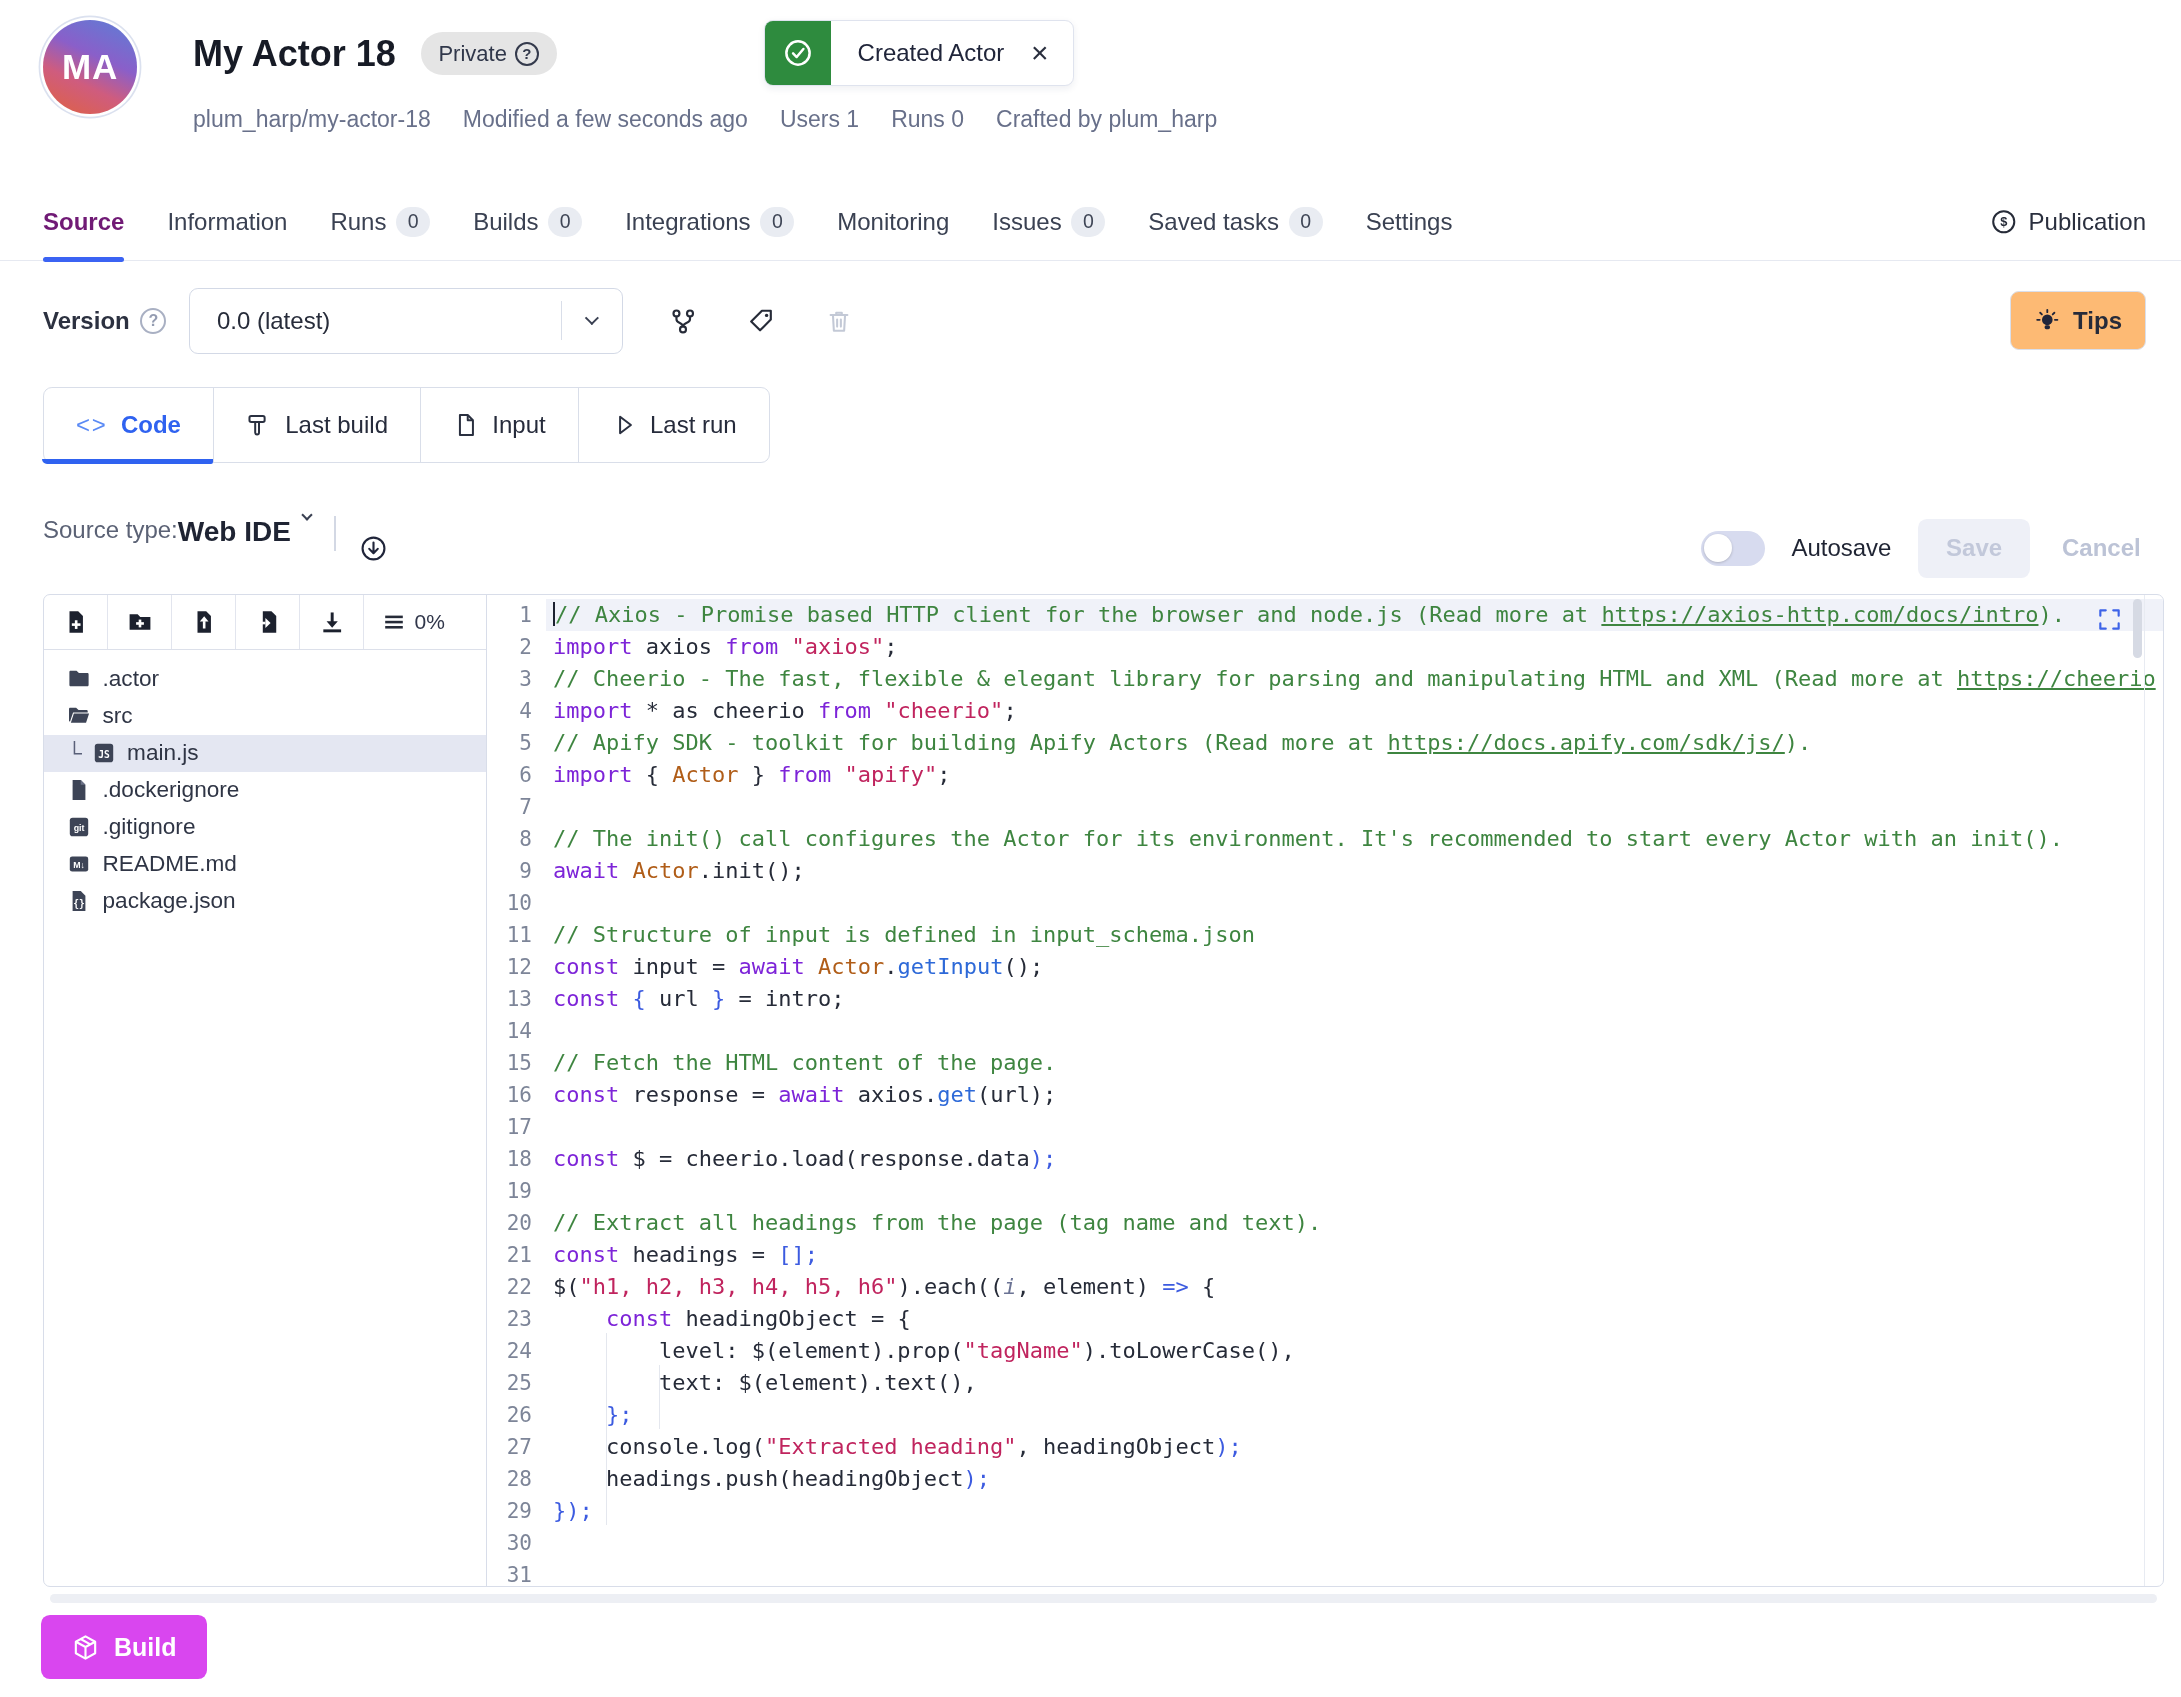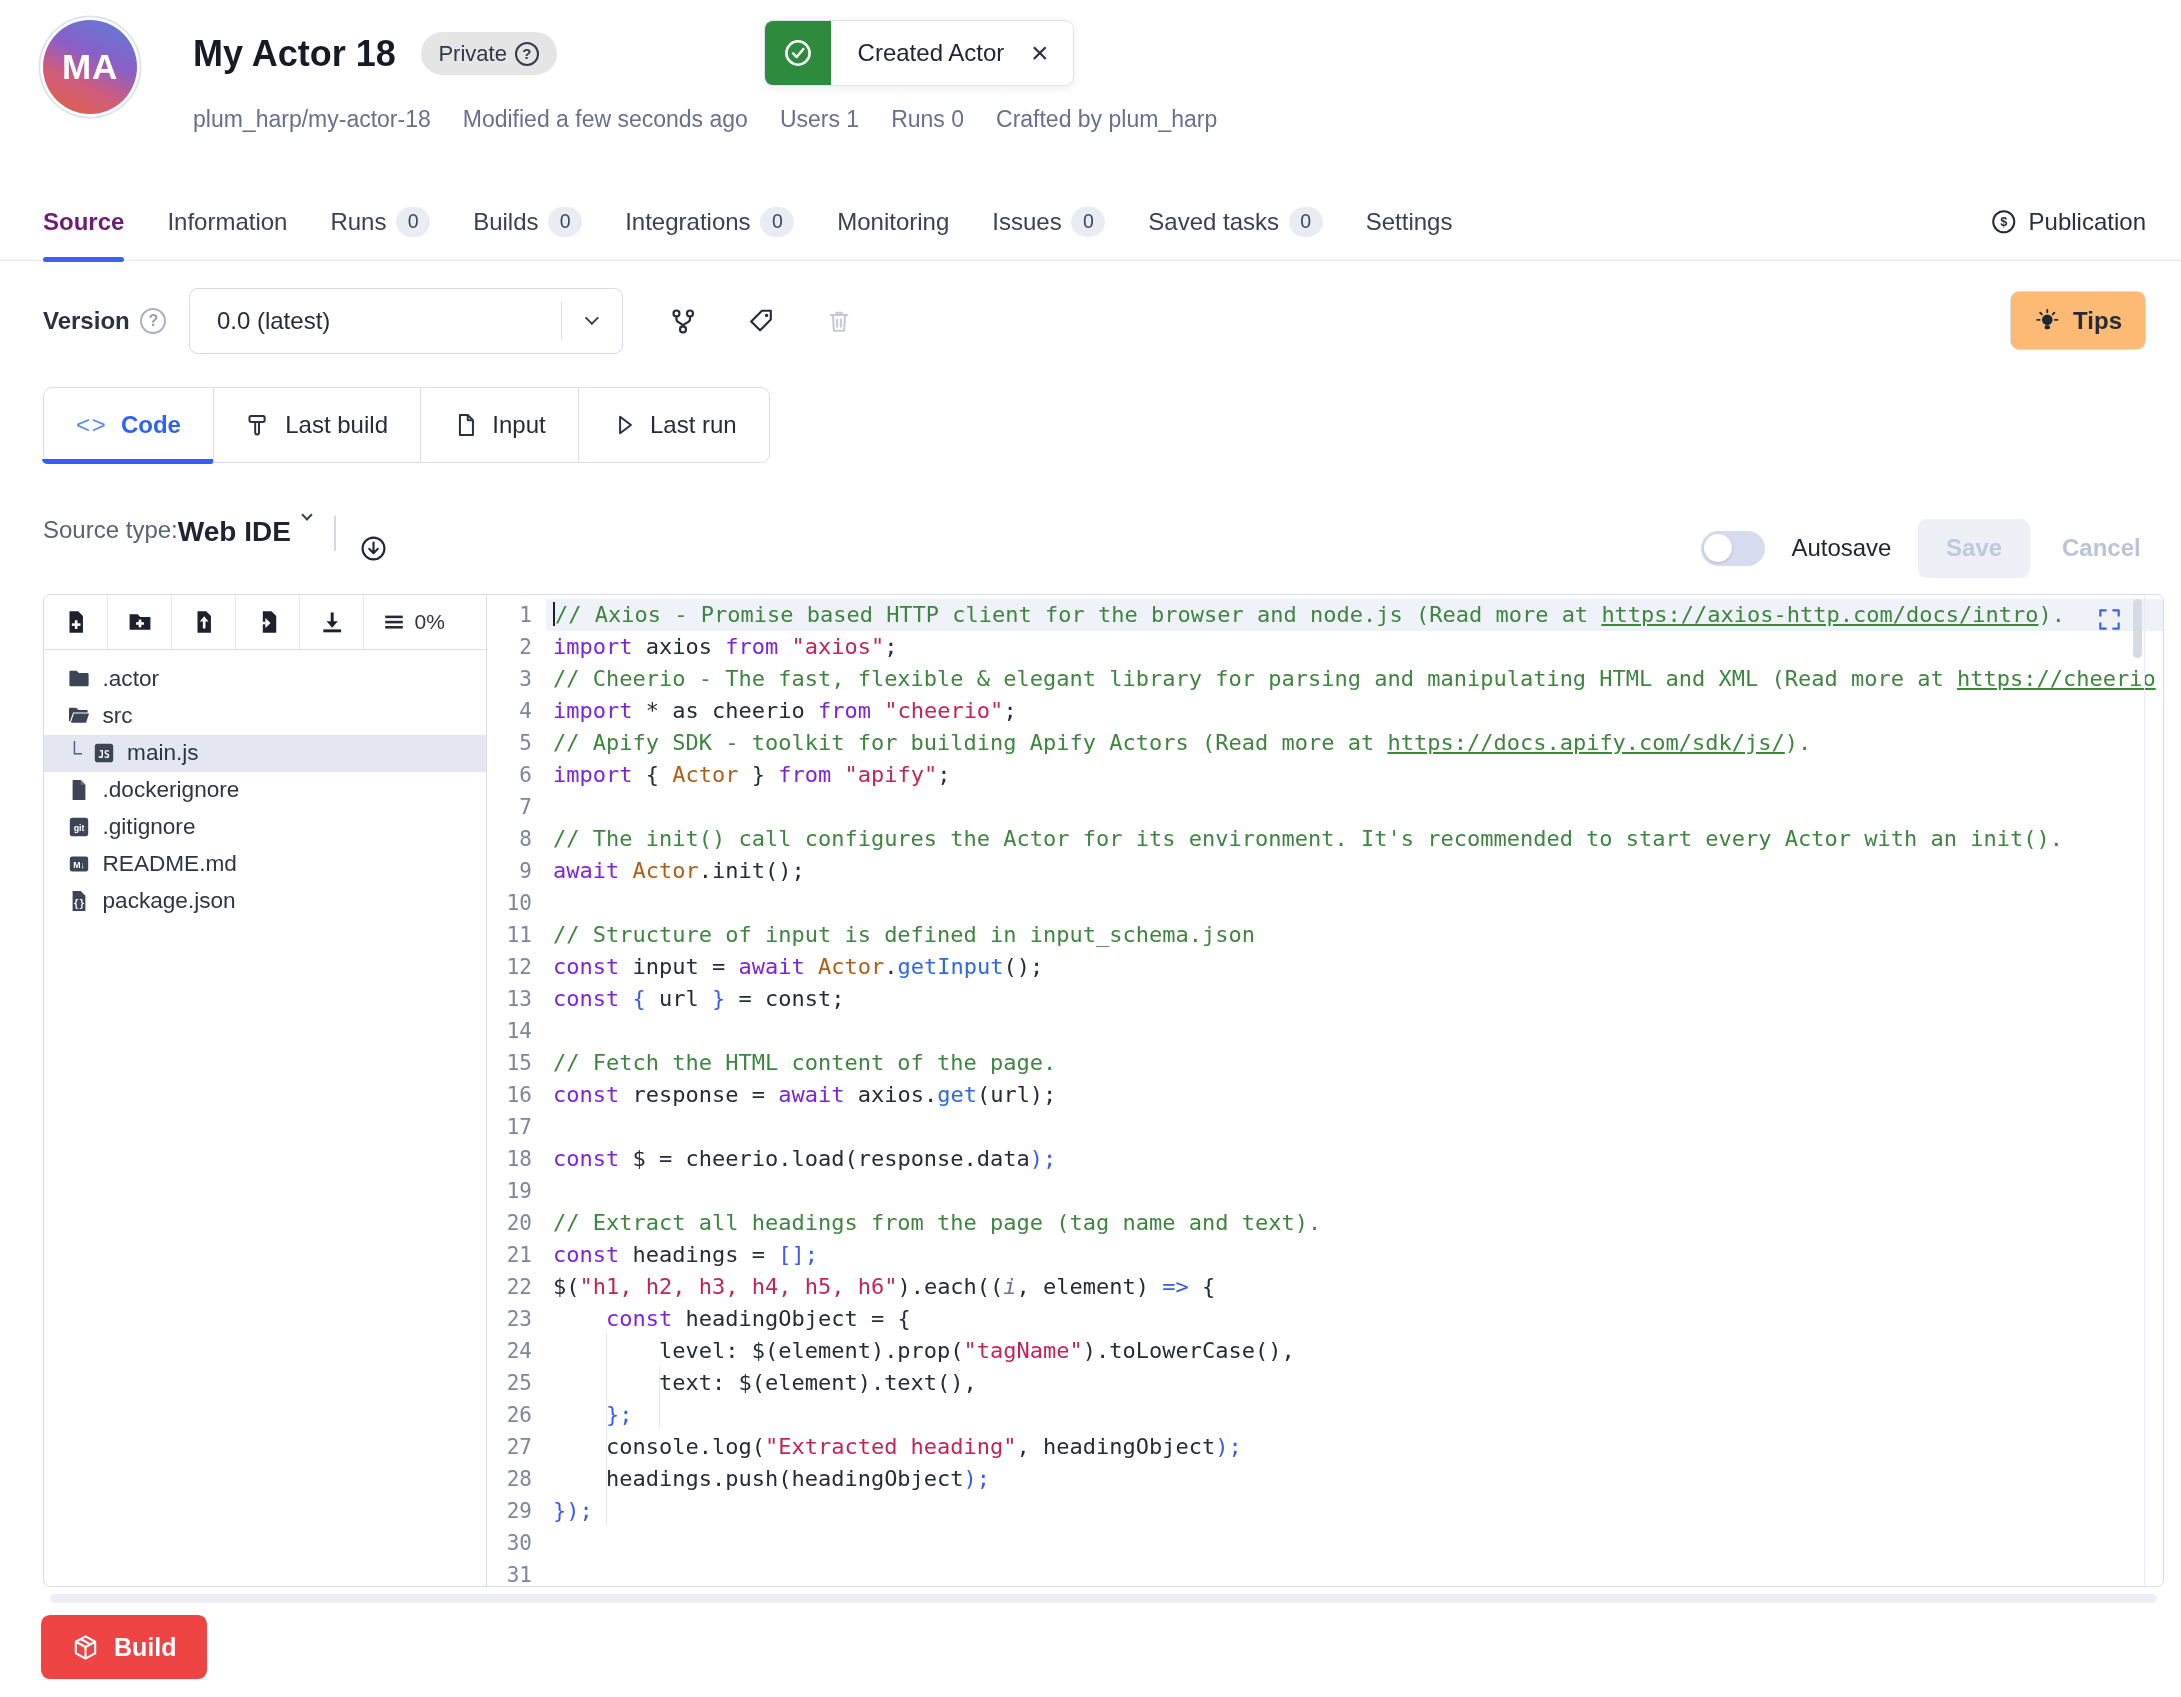--- a/index.html
+++ b/index.html
@@ -98,21 +98,21 @@
   .tk-p{color:#6b7394;font-style:italic}
   .ig{position:absolute;width:0;border-left:1.3px solid #e4e7ee}
   .ig1{left:calc(7px + 4ch);top:738px;height:192px}
   .ig2{left:calc(7px + 8ch);top:770px;height:64px}
   .fullscreen{position:absolute;top:12.4px;right:41px;cursor:pointer}
   .vtrack{position:absolute;top:0;bottom:0;right:17.7px;border-left:1.8px solid #e8ebf2}
   .vthumb{position:absolute;top:4.4px;right:3.5px;width:8.9px;height:59px;background:#d6dae4;border-radius:4.4px}
 
   .htrack{position:absolute;left:50px;top:1594px;width:2107px;height:8.9px;background:#edeff4;border-radius:4.4px}
 
-  .build-btn{position:absolute;left:41px;top:1615px;display:flex;align-items:center;gap:14px;height:64px;padding:0 30px;background:#ef4444;border:none;border-radius:8.9px;color:#fff;font-size:25px;font-weight:bold;cursor:pointer}
+  .build-btn{position:absolute;left:41px;top:1615px;display:flex;align-items:center;gap:14px;height:64px;padding:0 30px;background:#d946ef;border:none;border-radius:8.9px;color:#fff;font-size:25px;font-weight:bold;cursor:pointer}
 
   svg{display:block}
 </style>
 </head>
 <body>
 
 <div class="page">
 
   <div class="avatar">
       <span>MA</span>
@@ -439,21 +439,21 @@
           <div class="cline"><span class="tk-c">// Cheerio - The fast, flexible &amp; elegant library for parsing and manipulating HTML and XML (Read more at </span><span class="tk-u">https://cheerio</span></div>
           <div class="cline"><span class="tk-k">import</span><span class="tk-v"> * as cheerio </span><span class="tk-k">from</span><span class="tk-v"> </span><span class="tk-s">"cheerio"</span><span class="tk-v">;</span></div>
           <div class="cline"><span class="tk-c">// Apify SDK - toolkit for building Apify Actors (Read more at </span><span class="tk-u">https://docs.apify.com/sdk/js/</span><span class="tk-c">).</span></div>
           <div class="cline"><span class="tk-k">import</span><span class="tk-v"> { </span><span class="tk-t">Actor</span><span class="tk-v"> } </span><span class="tk-k">from</span><span class="tk-v"> </span><span class="tk-s">"apify"</span><span class="tk-v">;</span></div>
           <div class="cline"></div>
           <div class="cline"><span class="tk-c">// The init() call configures the Actor for its environment. It's recommended to start every Actor with an init().</span></div>
           <div class="cline"><span class="tk-k">await</span><span class="tk-v"> </span><span class="tk-t">Actor</span><span class="tk-v">.init();</span></div>
           <div class="cline"></div>
           <div class="cline"><span class="tk-c">// Structure of input is defined in input_schema.json</span></div>
           <div class="cline"><span class="tk-k">const</span><span class="tk-v"> input = </span><span class="tk-k">await</span><span class="tk-v"> </span><span class="tk-t">Actor</span><span class="tk-v">.</span><span class="tk-f">getInput</span><span class="tk-v">();</span></div>
-          <div class="cline"><span class="tk-k">const</span><span class="tk-v"> </span><span class="tk-b">{</span><span class="tk-v"> url </span><span class="tk-b">}</span><span class="tk-v"> = const;</span></div>
+          <div class="cline"><span class="tk-k">const</span><span class="tk-v"> </span><span class="tk-b">{</span><span class="tk-v"> url </span><span class="tk-b">}</span><span class="tk-v"> = intro;</span></div>
           <div class="cline"></div>
           <div class="cline"><span class="tk-c">// Fetch the HTML content of the page.</span></div>
           <div class="cline"><span class="tk-k">const</span><span class="tk-v"> response = </span><span class="tk-k">await</span><span class="tk-v"> axios.</span><span class="tk-f">get</span><span class="tk-v">(url);</span></div>
           <div class="cline"></div>
           <div class="cline"><span class="tk-k">const</span><span class="tk-v"> $ = cheerio.load(response.data</span><span class="tk-b">);</span></div>
           <div class="cline"></div>
           <div class="cline"><span class="tk-c">// Extract all headings from the page (tag name and text).</span></div>
           <div class="cline"><span class="tk-k">const</span><span class="tk-v"> headings = </span><span class="tk-b">[];</span></div>
           <div class="cline"><span class="tk-v">$(</span><span class="tk-s">"h1, h2, h3, h4, h5, h6"</span><span class="tk-v">).each((</span><span class="tk-p">i</span><span class="tk-v">, element) </span><span class="tk-b">=&gt;</span><span class="tk-v"> {</span></div>
           <div class="cline"><span class="tk-v">    </span><span class="tk-k">const</span><span class="tk-v"> headingObject = {</span></div>

